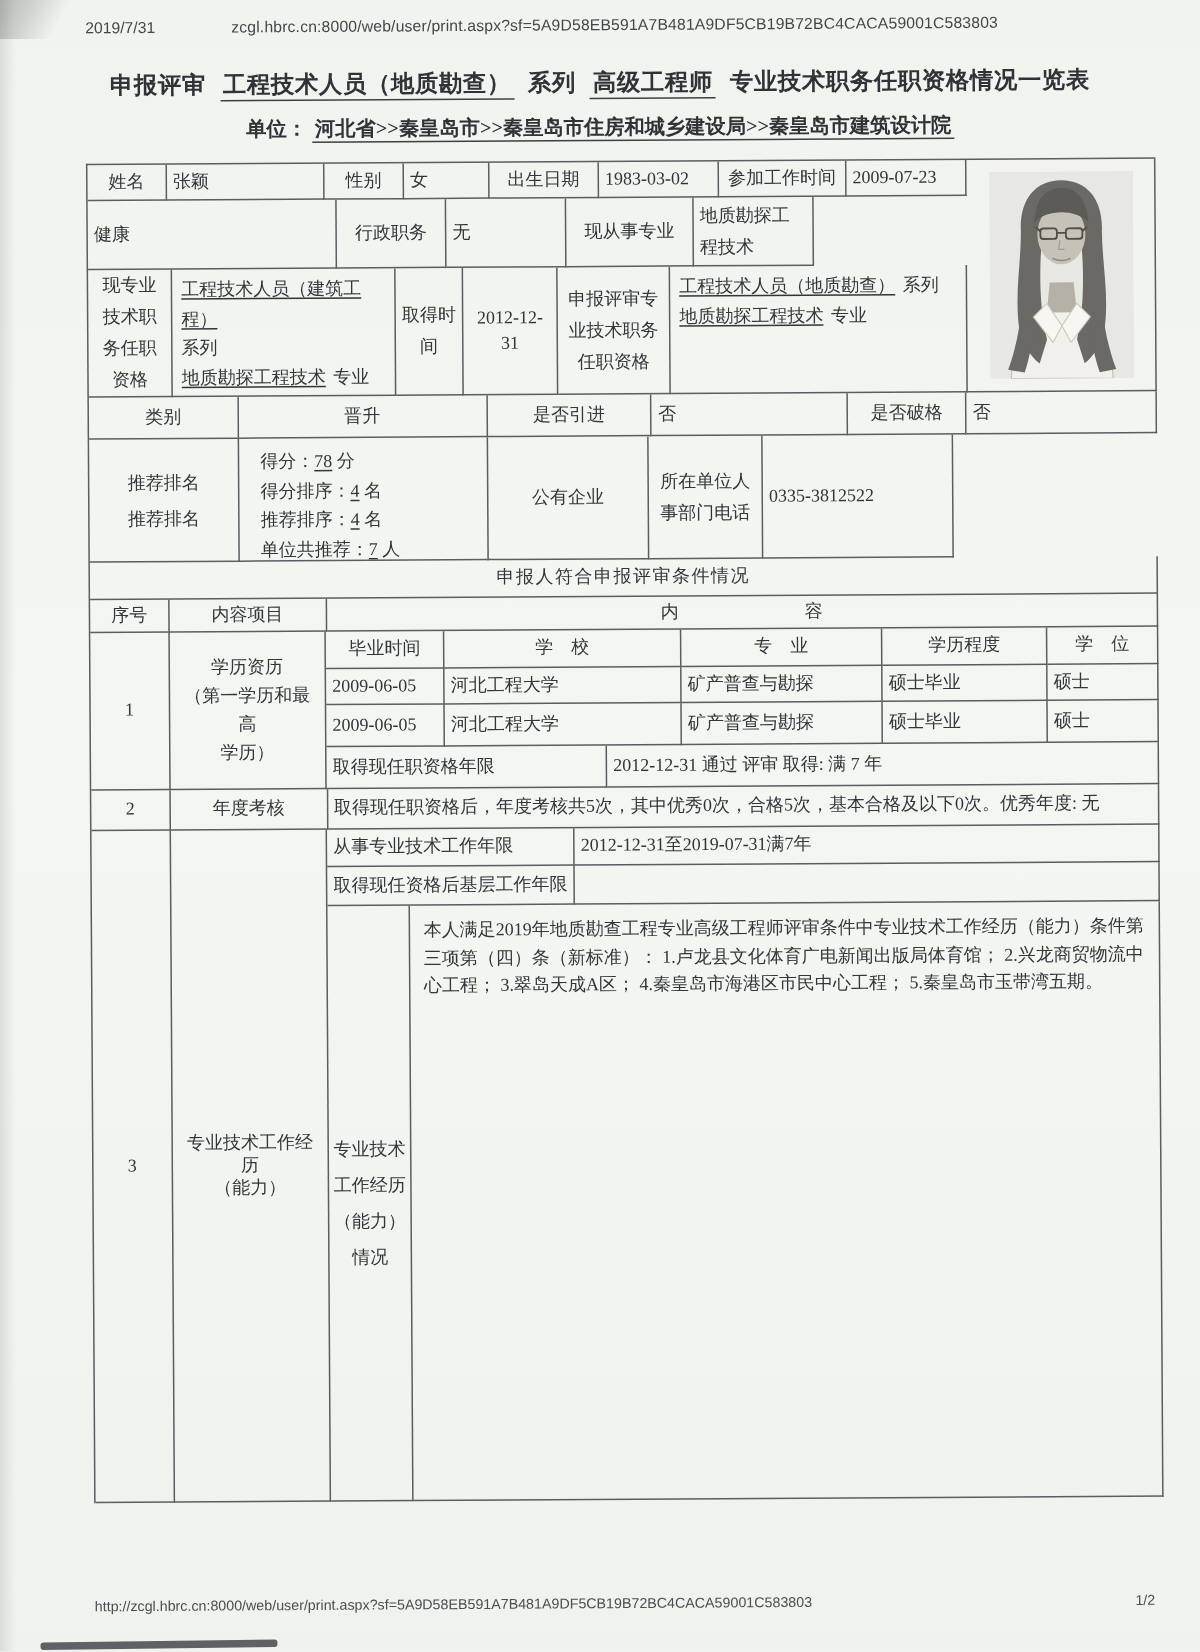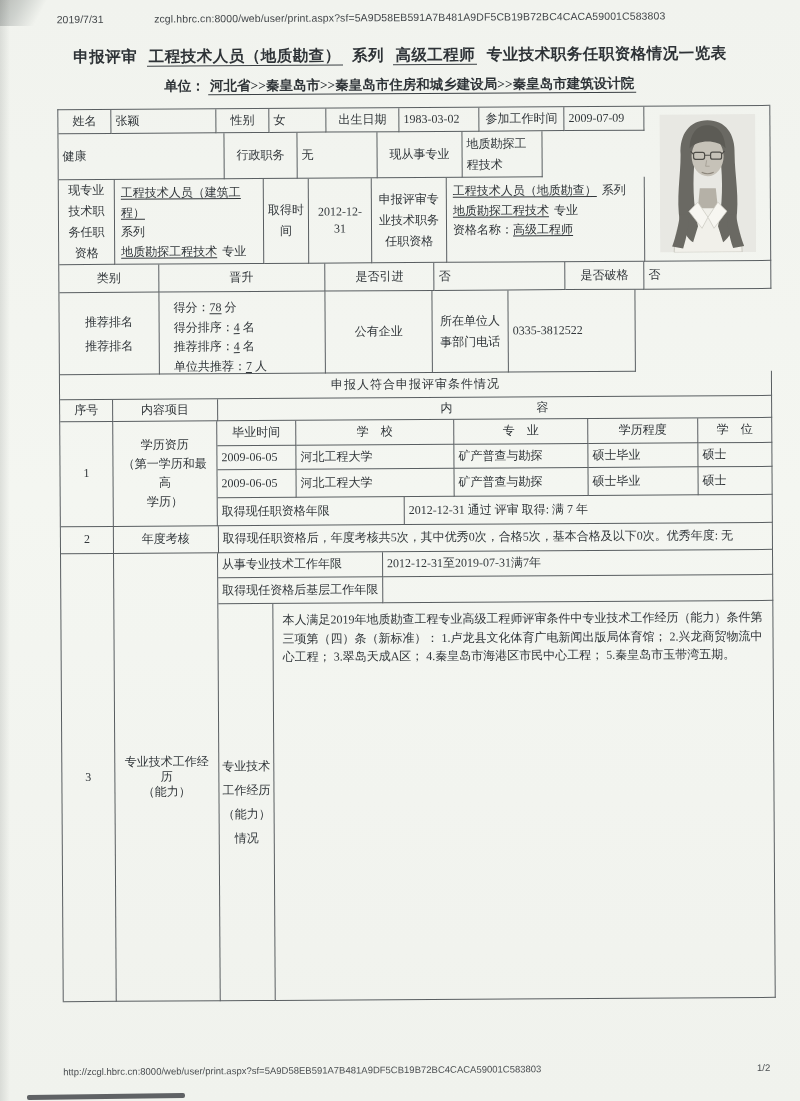--- a/index.html
+++ b/index.html
@@ -83,21 +83,21 @@
       <div class="row">
         <div style="width:586px">
           <div class="row" style="height:24px">
             <div class="c" style="width:53px">姓名</div>
             <div class="c l" style="width:105px">张颖</div>
             <div class="c" style="width:53px">性别</div>
             <div class="c l" style="width:57px">女</div>
             <div class="c" style="width:73px">出生日期</div>
             <div class="c l" style="width:80px">1983-03-02</div>
             <div class="c" style="width:85px">参加工作时间</div>
-            <div class="c l" style="width:80px">2009-07-09</div>
+            <div class="c l" style="width:80px">2009-07-23</div>
           </div>
           <div class="row" style="height:46px">
             <div class="c l" style="width:166px">健康</div>
             <div class="c" style="width:73px">行政职务</div>
             <div class="c l" style="width:80px">无</div>
             <div class="c" style="width:85px">现从事专业</div>
             <div class="c l wrapc" style="width:80px">地质勘探工程技术</div>
           </div>
           <div class="row" style="height:85px">
             <div class="c wrapc" style="width:56px">现专业技术职务任职资格</div>
@@ -106,21 +106,20 @@
               <div><span>系列</span></div>
               <div><span class="u">地质勘探工程技术</span><span class="gap">专业</span></div>
               <div><span>资格名称：</span><span class="u">工程师</span></div>
             </div>
             <div class="c wrapc" style="width:45px">取得时间</div>
             <div class="c" style="width:63px">2012-12-31</div>
             <div class="c wrapc" style="width:75px">申报评审专业技术职务任职资格</div>
             <div class="c blk qual" style="width:198px">
               <div><span class="u">工程技术人员（地质勘查）</span><span class="gap">系列</span></div>
               <div><span class="u">地质勘探工程技术</span><span class="gap">专业</span></div>
-              <div><span>资格名称：</span><span class="u">高级工程师</span></div>
             </div>
           </div>
         </div>
         <div class="c photo-cell" style="width:127px;height:155px">
           <svg width="96" height="138" viewBox="0 0 96 138">
             <rect width="96" height="138" fill="#e8e8e3"></rect>
             <path d="M14,138 C15,113 22,97 36,91 L60,91 C74,97 81,113 82,138 Z" fill="#f1f0ea" stroke="#c2c0b8" stroke-width="0.8"></path>
             <path d="M40,74 L56,74 L58,94 L38,94 Z" fill="#b5b1a7"></path>
             <path d="M48,6 C30,6 20,20 21,40 C21,62 16,84 20,108 C24,120 30,126 33,128 L38,112 C33,92 33,64 35,46 L61,46 C63,64 63,92 58,112 L63,128 C66,126 72,120 76,108 C80,84 75,62 75,40 C76,20 66,6 48,6 Z" fill="#6a6963"></path>
             <path d="M20,100 C18,114 15,124 12,132 L23,134 C27,122 29,110 29,100 Z" fill="#6a6963"></path>

